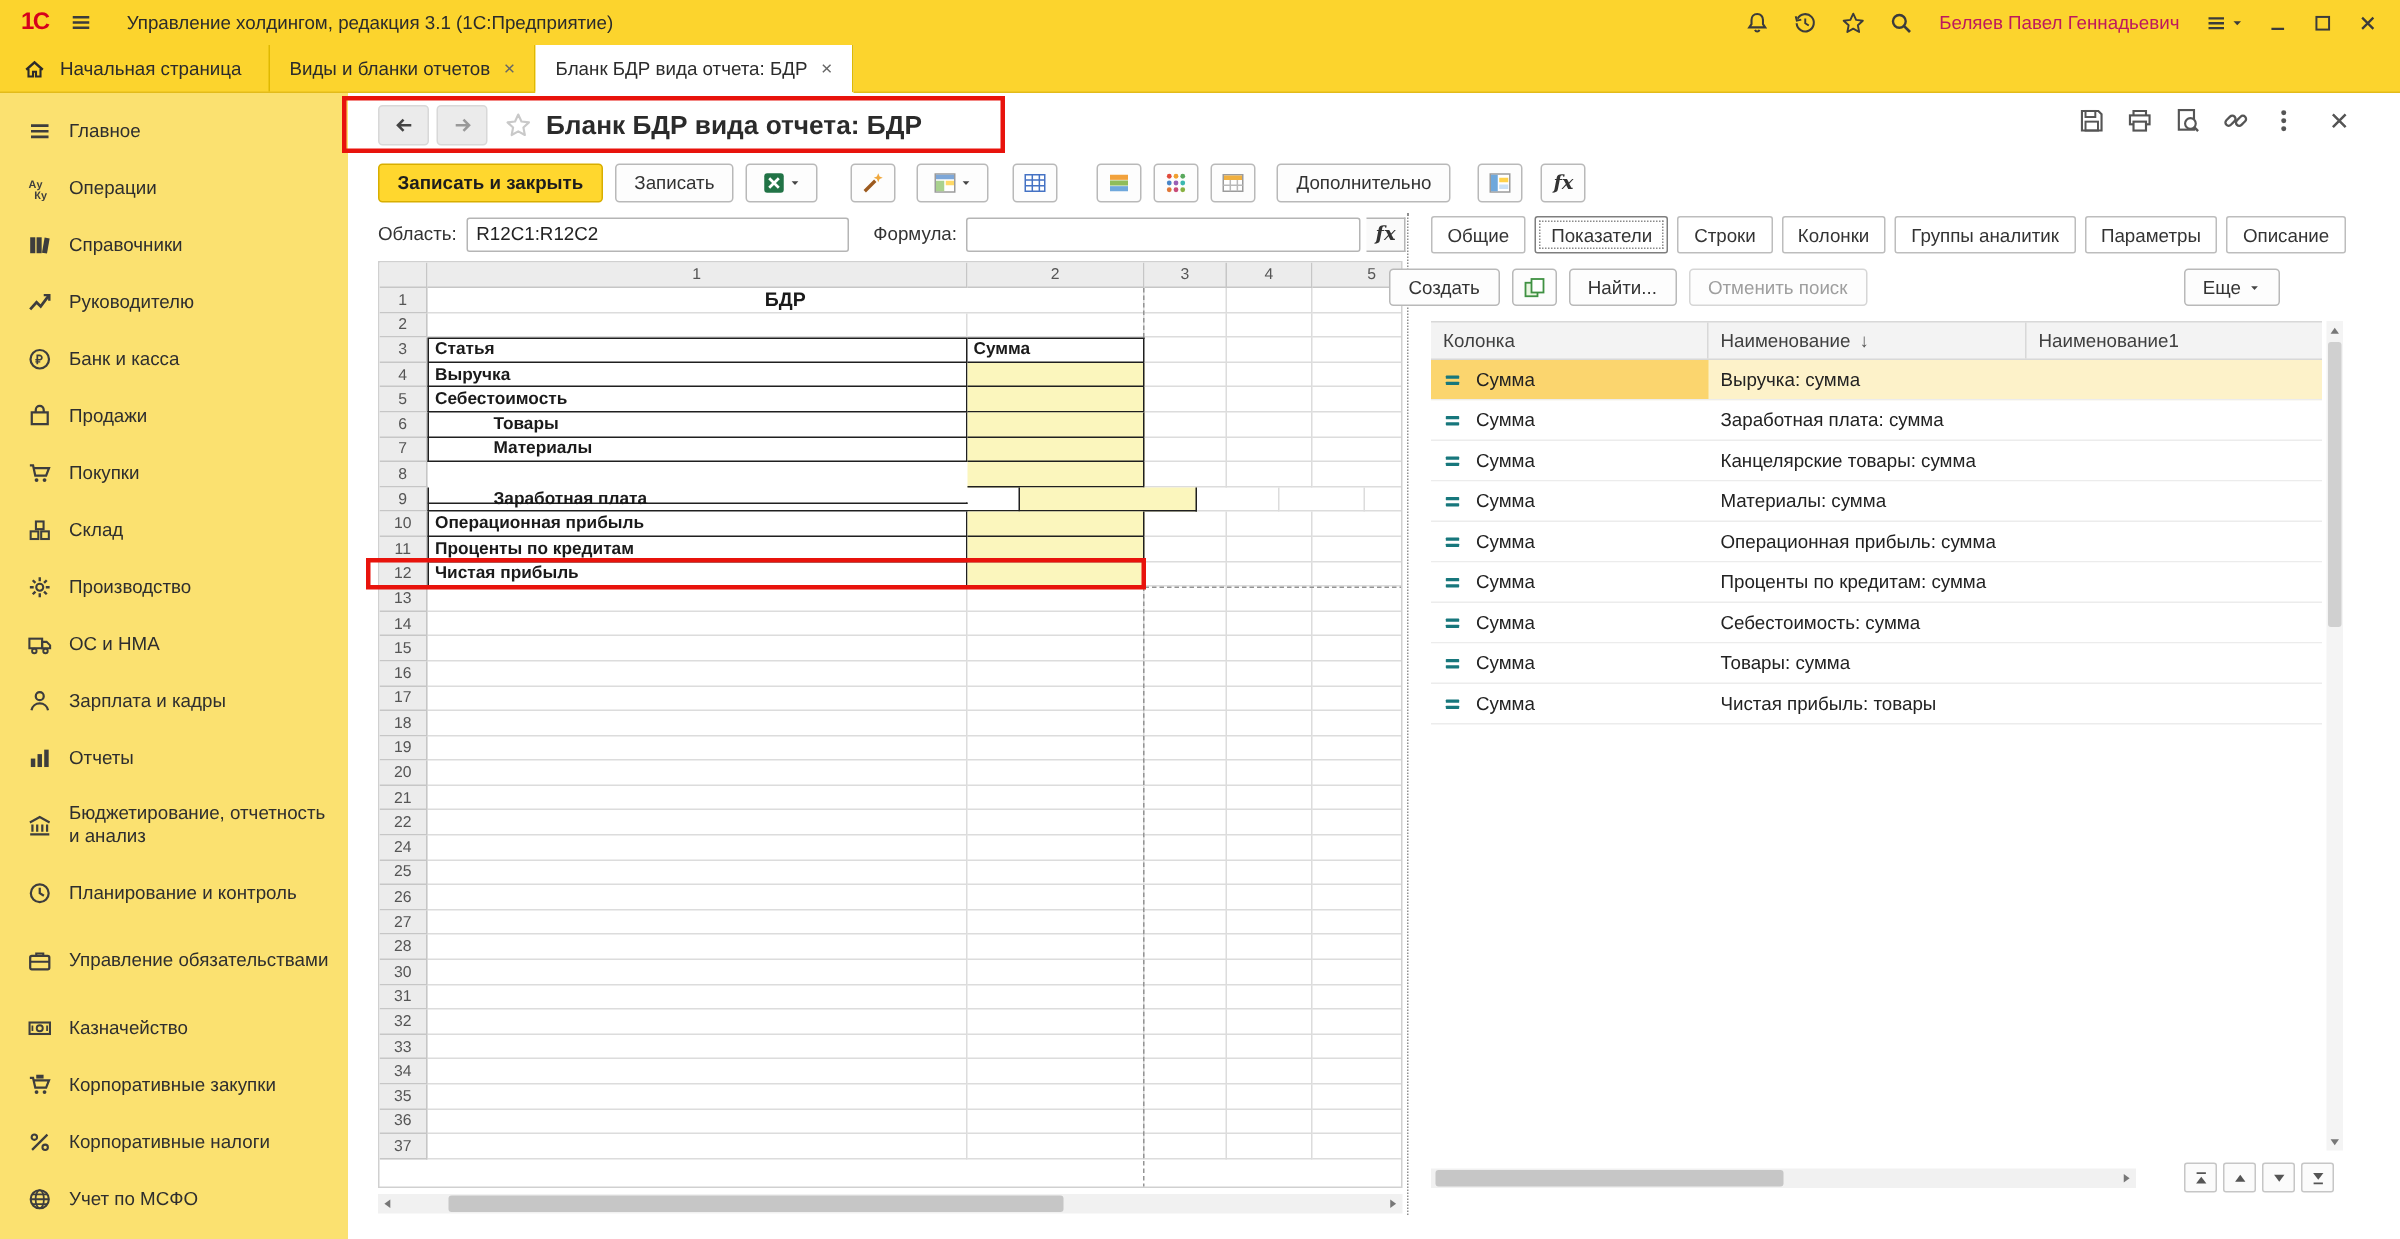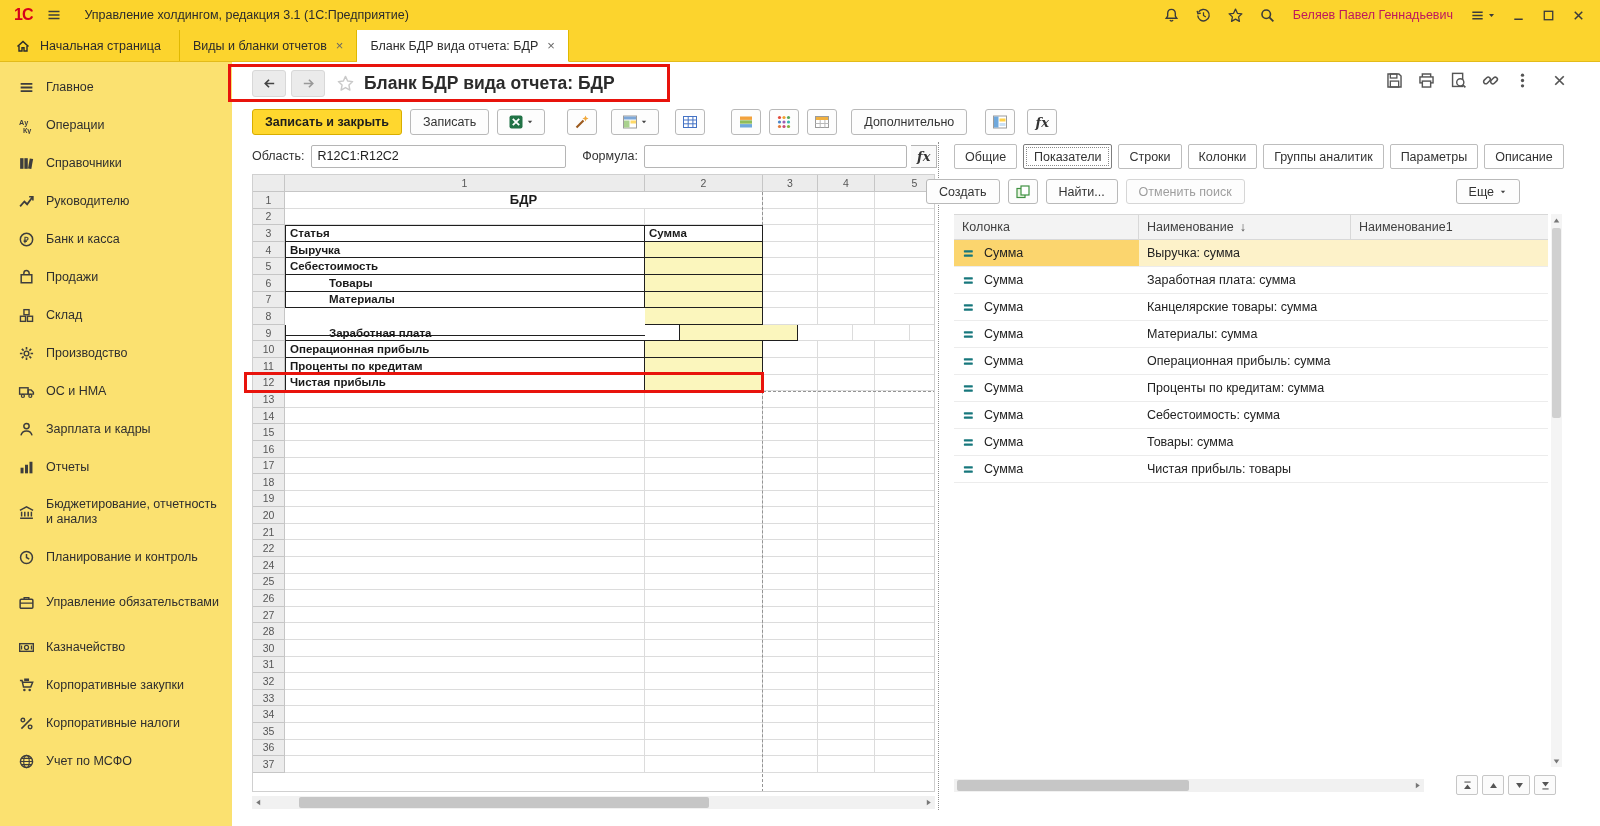--- a/index.html
+++ b/index.html
@@ -254,20 +254,30 @@
       <span class="side-label">Банк и касса</span>
     </div>
     <div class="side-item">
       <span class="icon">
         <svg width="17" height="17" viewBox="0 0 16 16">
           <path d="M3 5.5h10V13H3z" fill="none" stroke="currentColor" stroke-width="1.4"></path>
           <path d="M5.5 5.5V4a2.5 2.5 0 0 1 5 0v1.5" fill="none" stroke="currentColor" stroke-width="1.4"></path>
         </svg>
       </span>
       <span class="side-label">Продажи</span>
+    </div>
+    <div class="side-item">
+      <span class="icon">
+        <svg width="17" height="17" viewBox="0 0 16 16">
+          <path d="M1.8 3h2l1.4 6.5h6.8L13.8 4.8H4.4" fill="none" stroke="currentColor" stroke-width="1.4"></path>
+          <circle cx="6" cy="12.3" r="1.2" fill="currentColor"></circle>
+          <circle cx="11" cy="12.3" r="1.2" fill="currentColor"></circle>
+        </svg>
+      </span>
+      <span class="side-label">Покупки</span>
     </div>
     <div class="side-item">
       <span class="icon">
         <svg width="17" height="17" viewBox="0 0 16 16">
           <g fill="none" stroke="currentColor" stroke-width="1.3">
             <rect x="5.6" y="2.5" width="4.8" height="4.8"></rect>
             <rect x="2.3" y="8.7" width="4.8" height="4.8"></rect>
             <rect x="8.9" y="8.7" width="4.8" height="4.8"></rect>
           </g>
         </svg>

